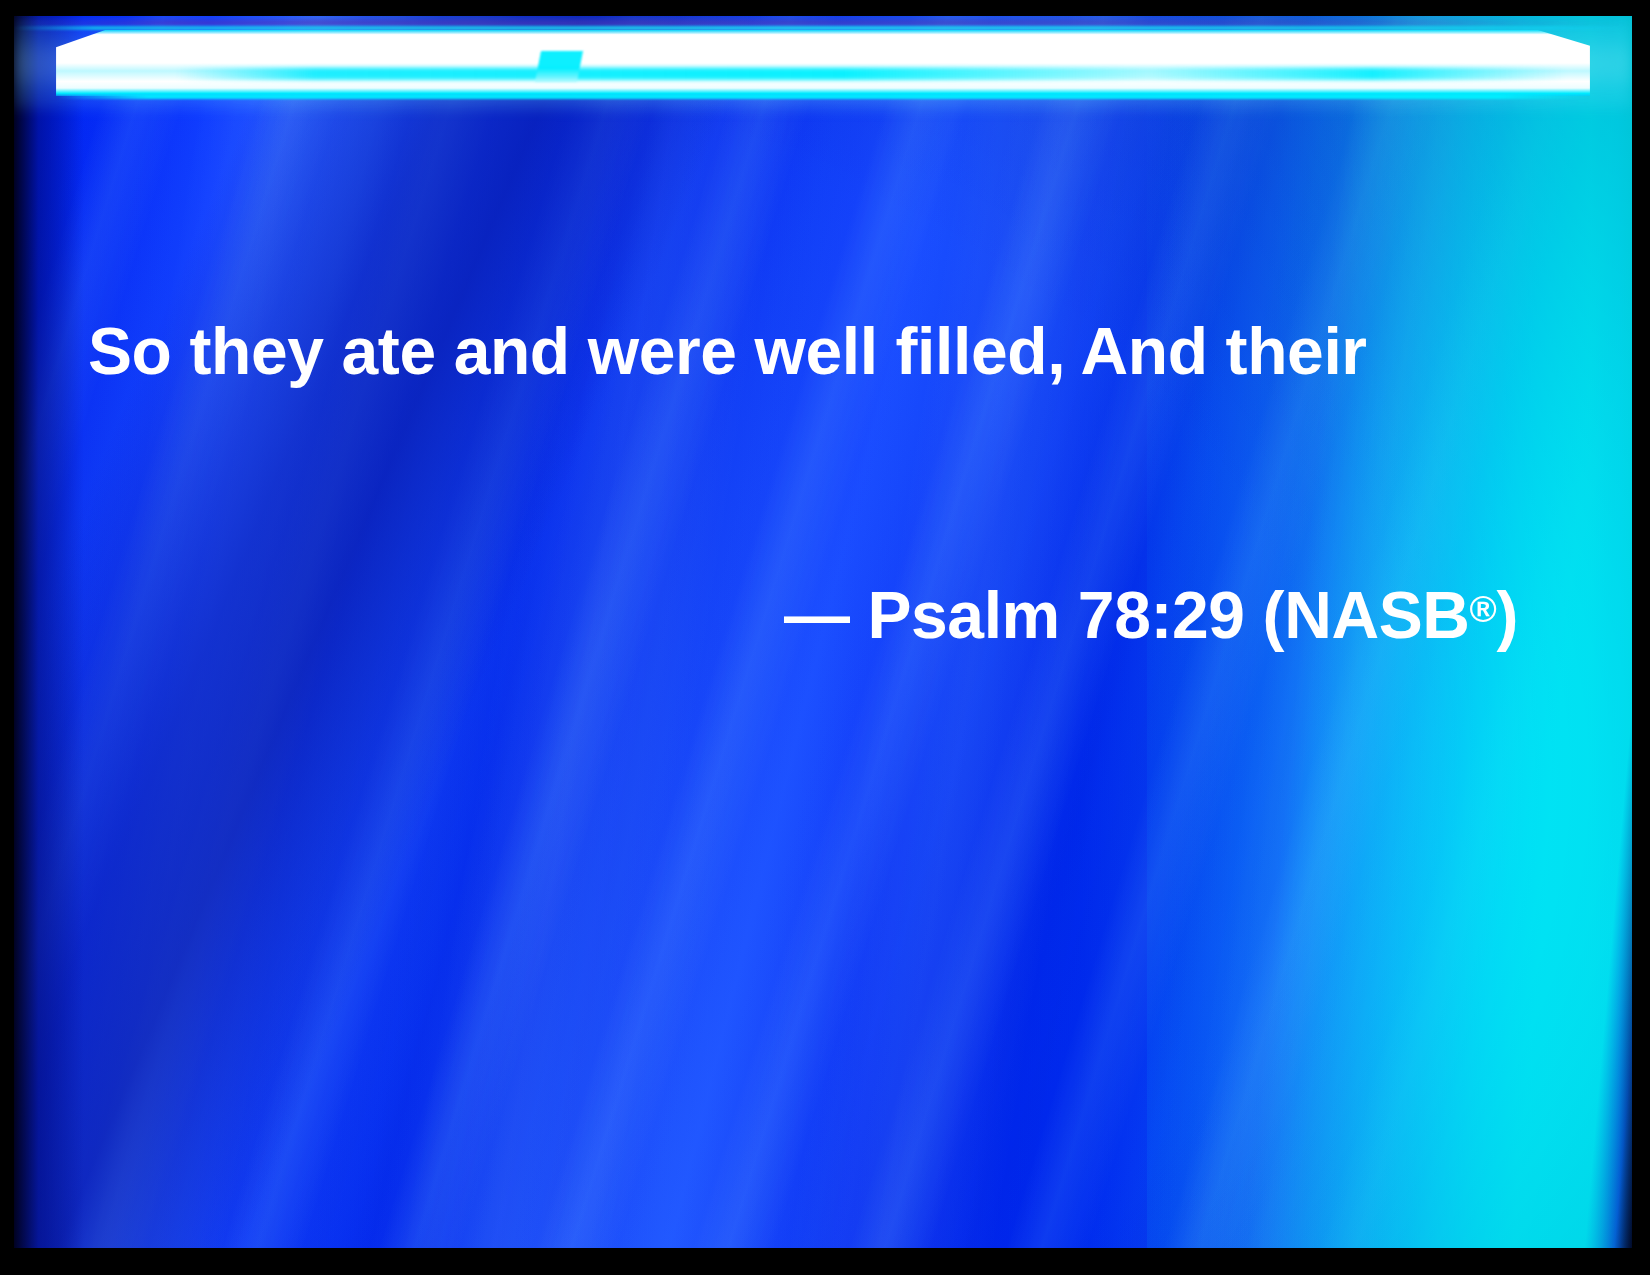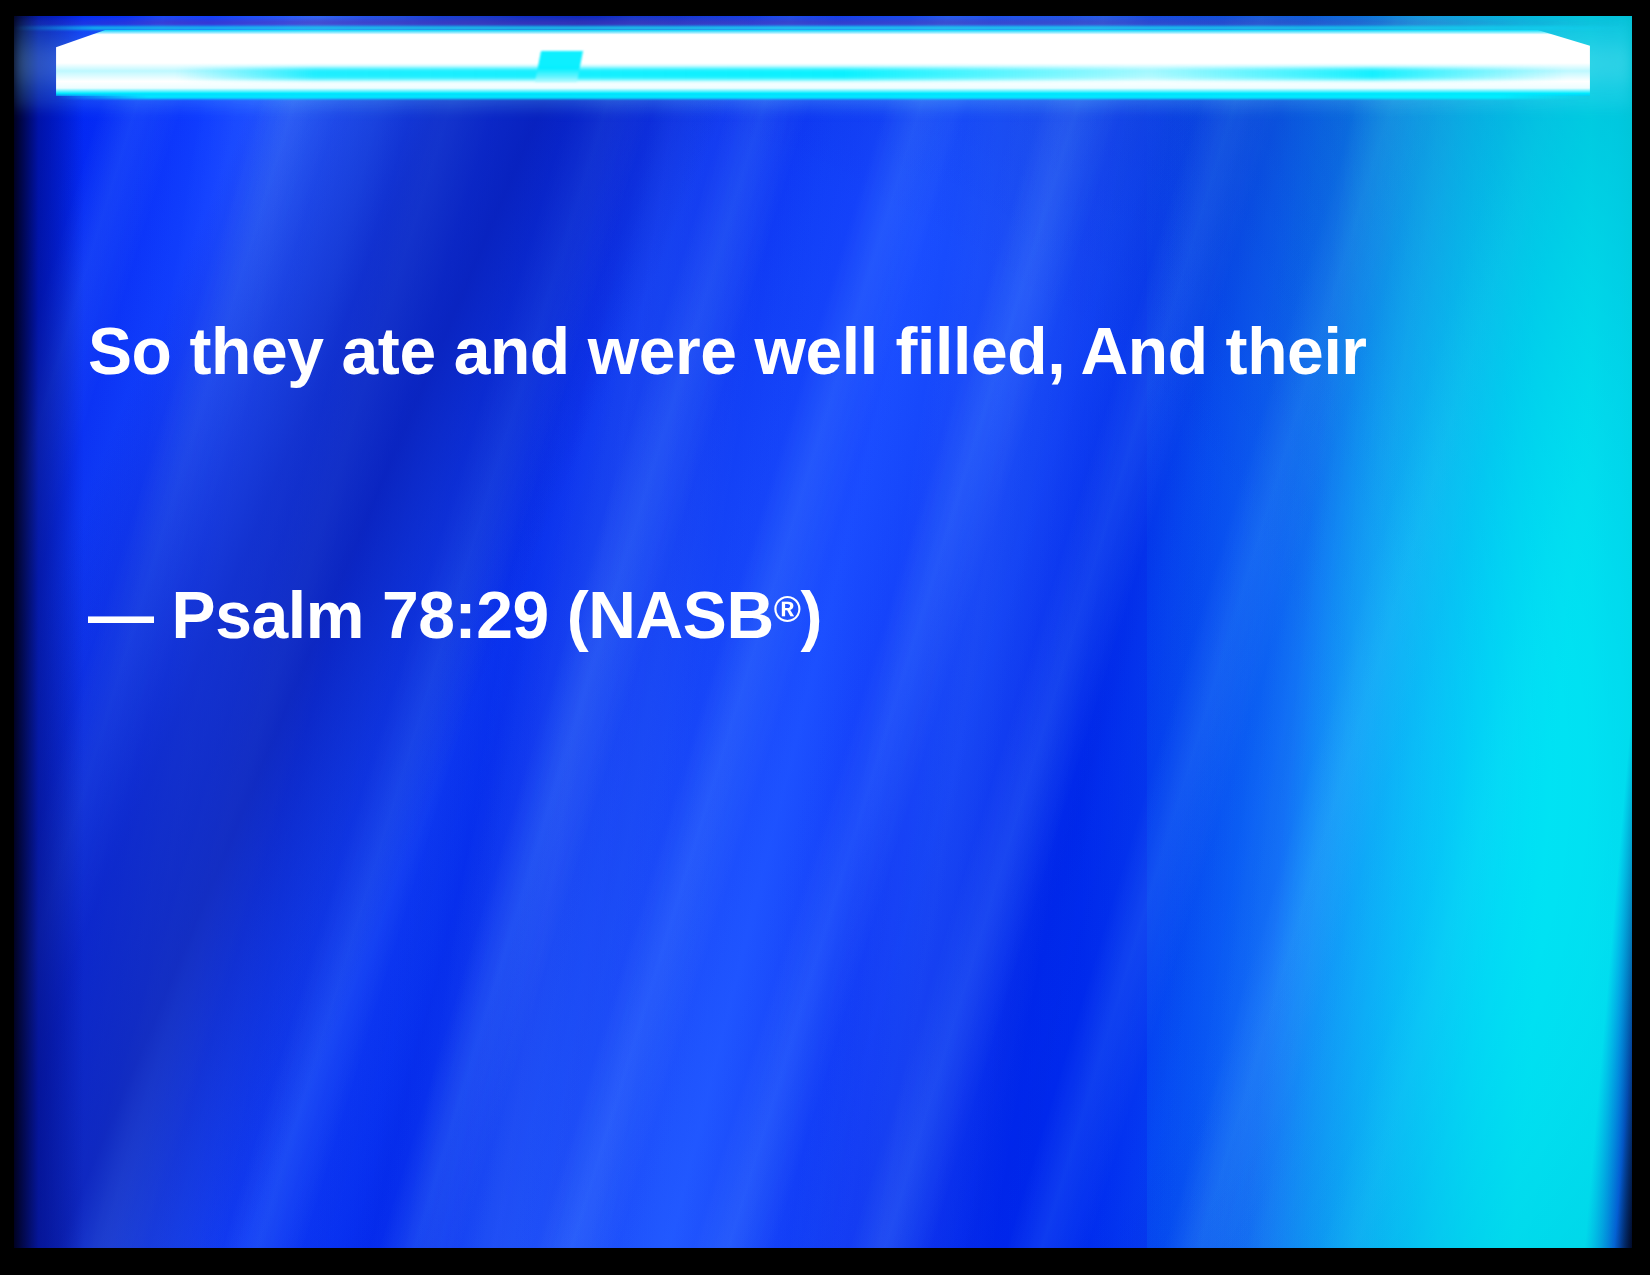--- a/index.html
+++ b/index.html
@@ -288,21 +288,21 @@
     line-height: 88px;
     letter-spacing: -0.4px;
     white-space: pre-wrap;
   }
   #verse .body {
     display: block;
     text-align: left;
   }
   #verse .citation {
     display: block;
-    text-align: left;
+    text-align: right;
     margin-top: 0px;
     white-space: nowrap;
   }
   #verse .citation sup {
     font-size: 0.56em;
     vertical-align: 0.42em;
     line-height: 0;
   }
 </style>
 </head>

